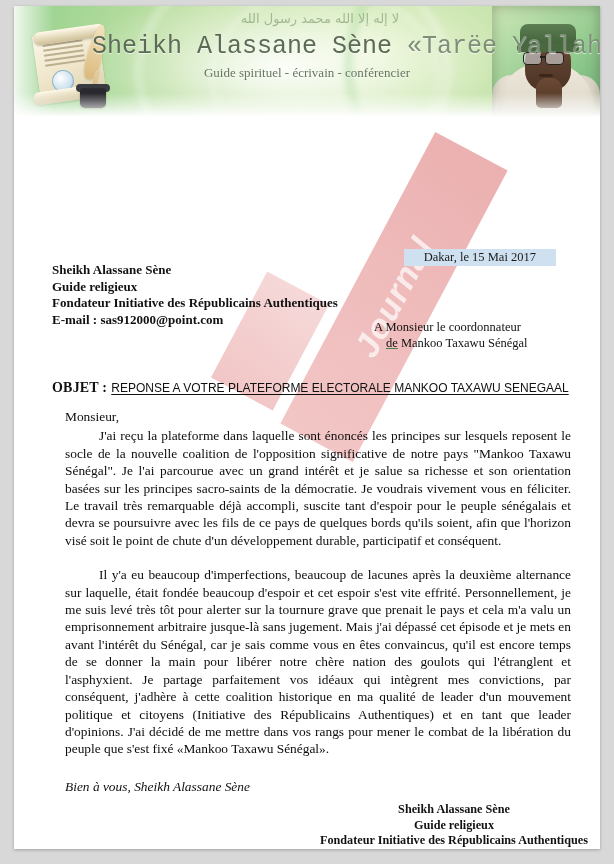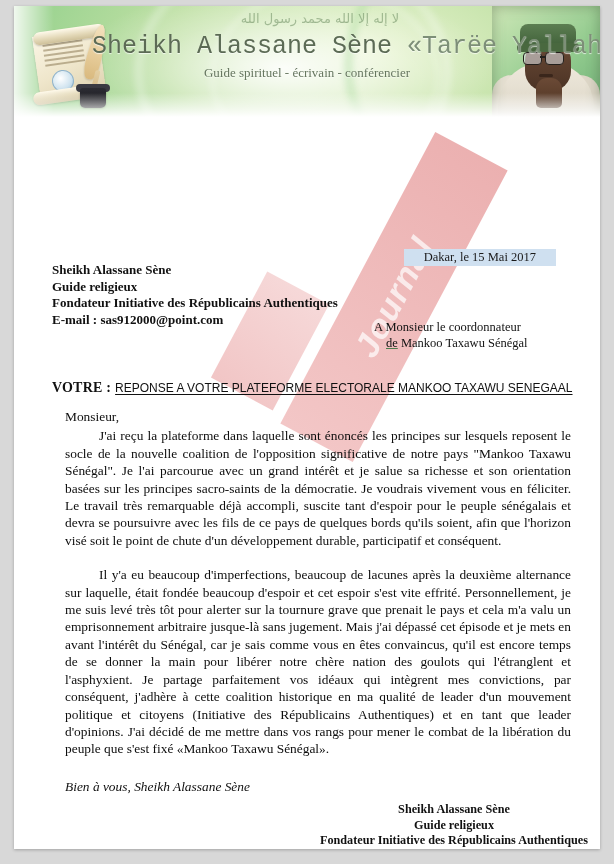--- a/index.html
+++ b/index.html
@@ -356,21 +356,21 @@
       <div>Fondateur Initiative des Républicains Authentiques</div>
       <div>E-mail : sas912000@point.com</div>
     </div>
 
     <div class="recipient">
       <div>A Monsieur le coordonnateur</div>
       <div class="r2"><u>de</u><span> Mankoo Taxawu Sénégal</span></div>
     </div>
 
     <div class="objet">
-      <span class="objet-lbl">VOTRE :</span>
+      <span class="objet-lbl">OBJET :</span>
       <span class="objet-val">REPONSE A VOTRE PLATEFORME ELECTORALE MANKOO TAXAWU SENEGAAL</span>
     </div>
 
     <div class="letter-text">
       <p class="salutation">Monsieur,</p>
       <p class="para">J'ai reçu la plateforme dans laquelle sont énoncés les principes sur lesquels reposent le socle de la nouvelle coalition de l'opposition significative de notre pays "Mankoo Taxawu Sénégal". Je l'ai parcourue avec un grand intérêt et je salue sa richesse et son orientation basées sur les principes sacro-saints de la démocratie. Je voudrais vivement vous en féliciter. Le travail très remarquable déjà accompli, suscite tant d'espoir pour le peuple sénégalais et devra se poursuivre avec les fils de ce pays de quelques bords qu'ils soient, afin que l'horizon visé soit le point de chute d'un développement durable, participatif et conséquent.</p>
       <p class="para second">Il y'a eu beaucoup d'imperfections, beaucoup de lacunes après la deuxième alternance sur laquelle, était fondée beaucoup d'espoir et cet espoir s'est vite effrité. Personnellement, je me suis levé très tôt pour alerter sur la tournure grave que prenait le pays et cela m'a valu un emprisonnement arbitraire jusque-là sans jugement. Mais j'ai dépassé cet épisode et je mets en avant l'intérêt du Sénégal, car je sais comme vous en êtes convaincus, qu'il est encore temps de se donner la main pour libérer notre chère nation des goulots qui l'étranglent et l'asphyxient. Je partage parfaitement vos idéaux qui intègrent mes convictions, par conséquent, j'adhère à cette coalition historique en ma qualité de leader d'un mouvement politique et citoyens (Initiative des Républicains Authentiques) et en tant que leader d'opinions. J'ai décidé de me mettre dans vos rangs pour mener le combat de la libération du peuple que s'est fixé «Mankoo Taxawu Sénégal».</p>
       <p class="closing">Bien à vous, Sheikh Alassane Sène</p>
     </div>
 

